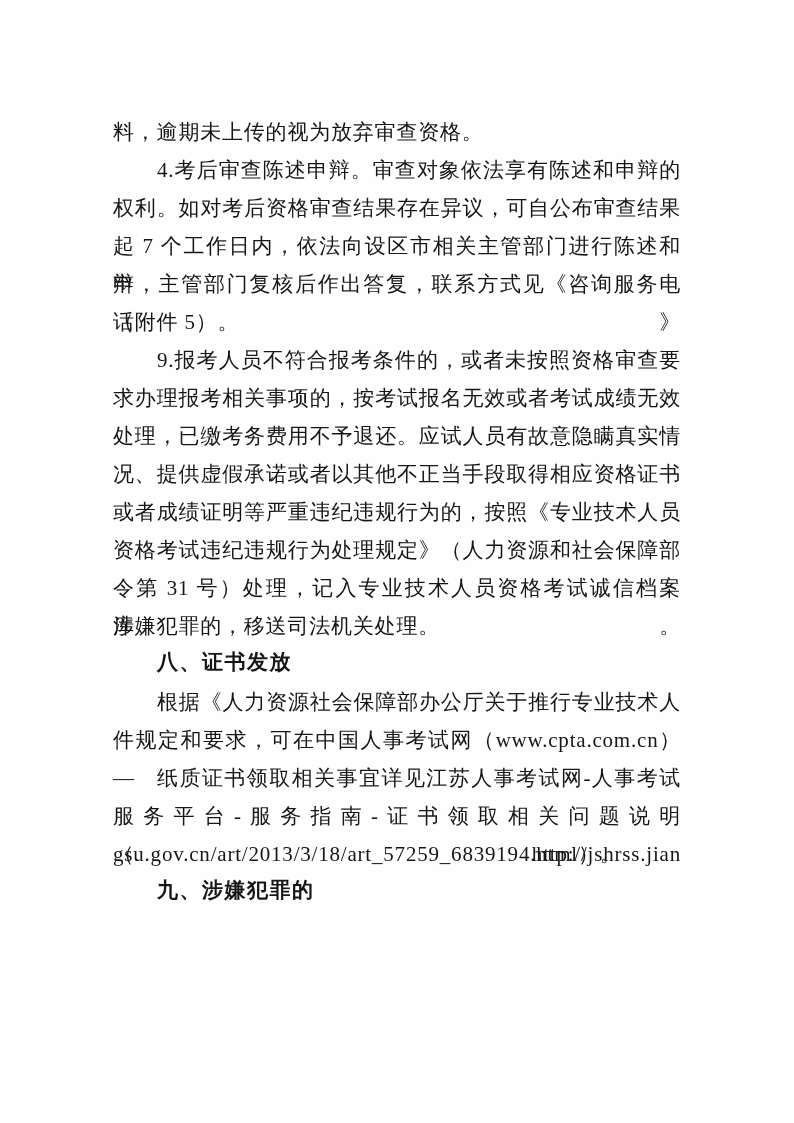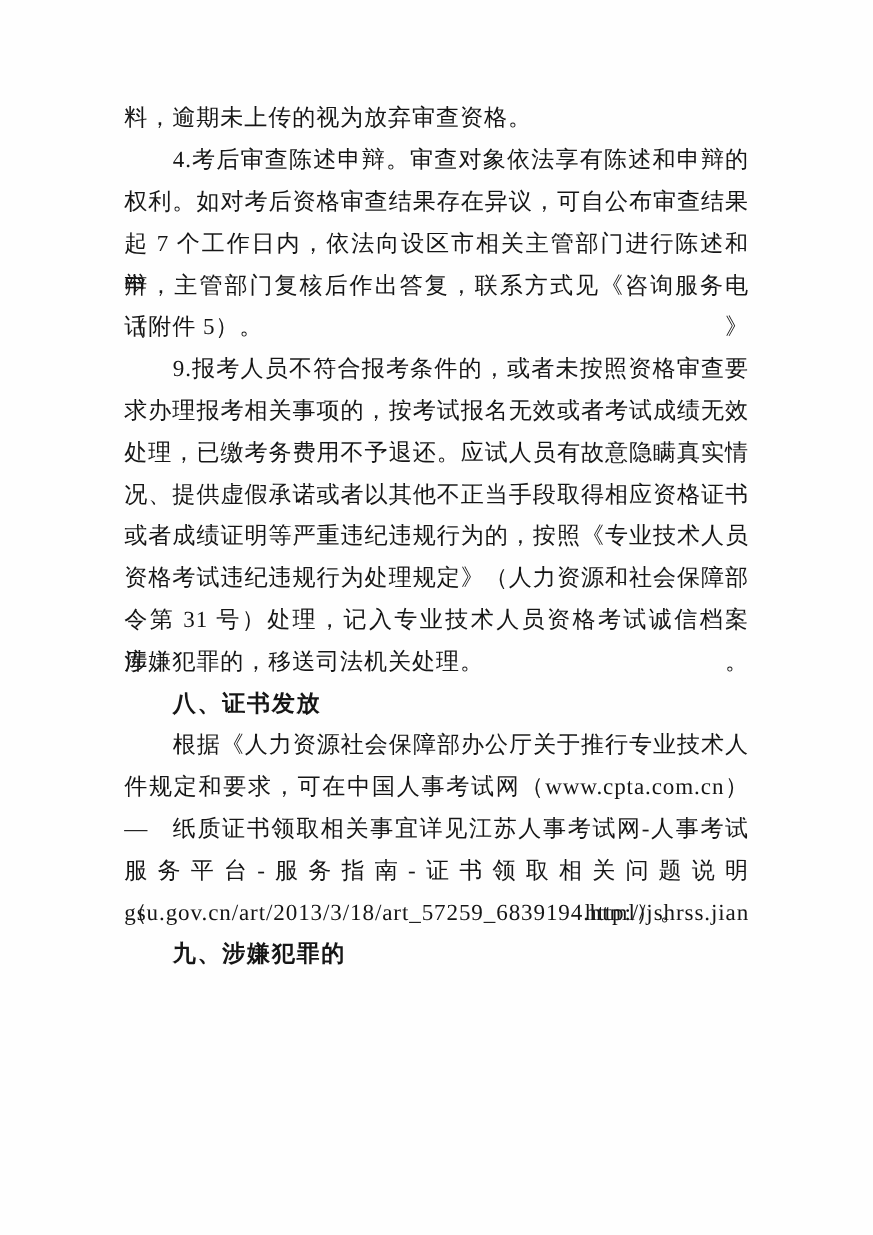--- a/index.html
+++ b/index.html
@@ -12,21 +12,21 @@
     width: 794px;
     height: 1123px;
     margin: 0 auto;
     background: #fefefe;
     font-family: "Liberation Serif", "DejaVu Serif", serif;
     overflow: hidden;
   }
   .content {
     position: absolute;
     left: 113px;
-    top: 88px;
+    top: 113px;
     width: 568px;
     color: #161616;
     font-size: 21px;
     line-height: 38px;
     letter-spacing: 0.8px;
   }
   .line {
     height: 38px;
     white-space: normal;
     overflow: visible;
@@ -38,21 +38,21 @@
   }
   
   .end {
     text-align: left;
   }
   
   .indent {
     text-indent: 44px;
   }
   .heading {
-    font-family: Liberation Serif, serif;
+    font-family: Liberation Mono, monospace;
     font-weight: 700;
     letter-spacing: 1.5px;
   }
 </style>
 </head>
 <body>
 
 <div class="page">
   <div class="content">
     <div class="line end">料，逾期未上传的视为放弃审查资格。</div>

